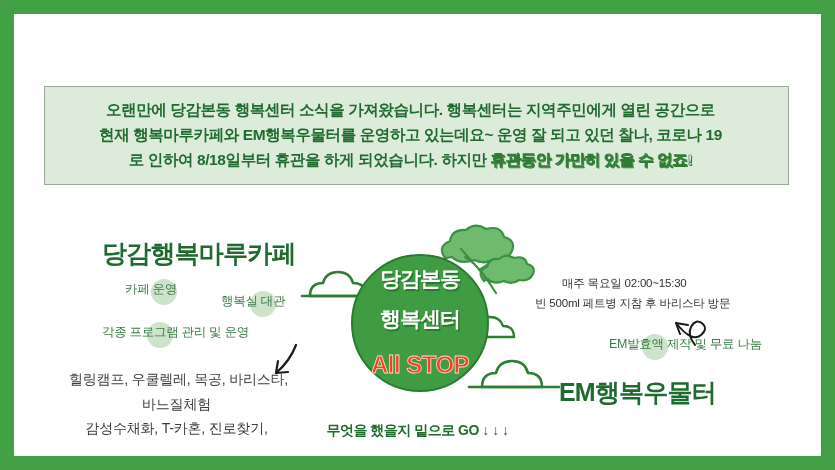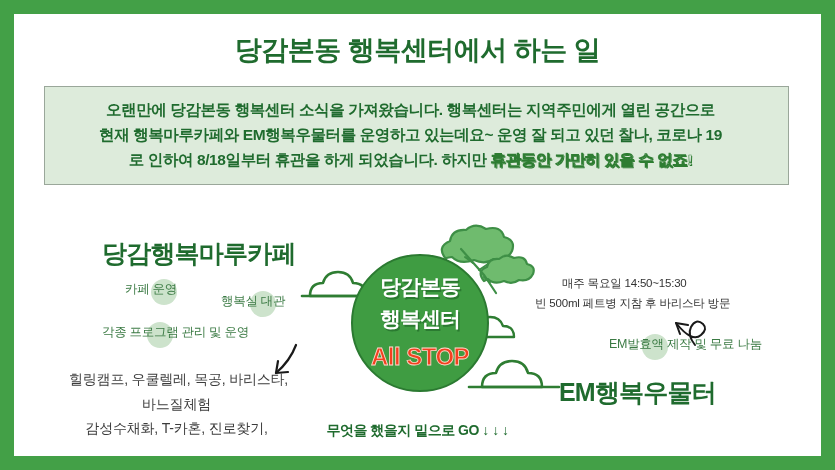--- a/index.html
+++ b/index.html
@@ -100,21 +100,21 @@
   .badge{
     position:absolute;
     left:337px;top:35px;
     width:138px;height:138px;
     border-radius:50%;
     background:#3f9c42;
     border:2px solid #2b7a31;
     box-sizing:border-box;
     display:flex;flex-direction:column;
     align-items:center;justify-content:center;
-    gap:8px;
+    gap:16px;
   }
   .badge-l1,.badge-l2{
     font-size:21px;font-weight:bold;color:#ffffff;
     letter-spacing:-1px;line-height:1.14;
     text-shadow:1.5px 1.5px 0 #2b7a31;
     white-space:nowrap;
   }
   .badge-stop{
     margin-top:4px;
     font-size:24px;font-weight:bold;
@@ -131,21 +131,20 @@
     color:#1f6b2e;
     letter-spacing:-0.5px;
     white-space:nowrap;
   }
 </style>
 </head>
 <body>
 
 <div class="page">
 
-  <div class="title">당감본동 행복센터에서 하는 일</div>
 
   <div class="intro-box">
     <div class="intro-line">오랜만에 당감본동 행복센터 소식을 가져왔습니다.  행복센터는 지역주민에게 열린 공간으로</div>
     <div class="intro-line">현재 행복마루카페와 EM행복우물터를 운영하고 있는데요~ 운영 잘 되고 있던 찰나, 코로나 19</div>
     <div class="intro-line"><span>로 인하여 8/18일부터 휴관을 하게 되었습니다. 하지만 </span><span class="intro-hl">휴관동안 가만히 있을 수 없죠!</span></div>
   </div>
 
   <div class="scene">
 
     <svg class="art" viewBox="0 0 807 237">
@@ -197,21 +196,21 @@
       <div>바느질체험</div>
       <div>감성수채화, T-카혼, 진로찾기,</div>
     </div>
 
     <div class="badge">
       <div class="badge-l1">당감본동</div>
       <div class="badge-l2">행복센터</div>
       <div class="badge-stop">All STOP</div>
     </div>
 
-    <div class="note note-1">매주 목요일 14:50~15:30</div>
+    <div class="note note-1">매주 목요일 02:00~15:30</div>
     <div class="note note-2">빈 500ml 페트병 지참 후 바리스타 방문</div>
     <div class="tag tag-em">EM발효액 제작 및 무료 나눔</div>
     <div class="sec-head em-head">EM행복우물터</div>
 
     <div class="footer">무엇을 했을지 밑으로 GO ↓ ↓ ↓</div>
   </div>
 
 </div>
 
 </body></html>

